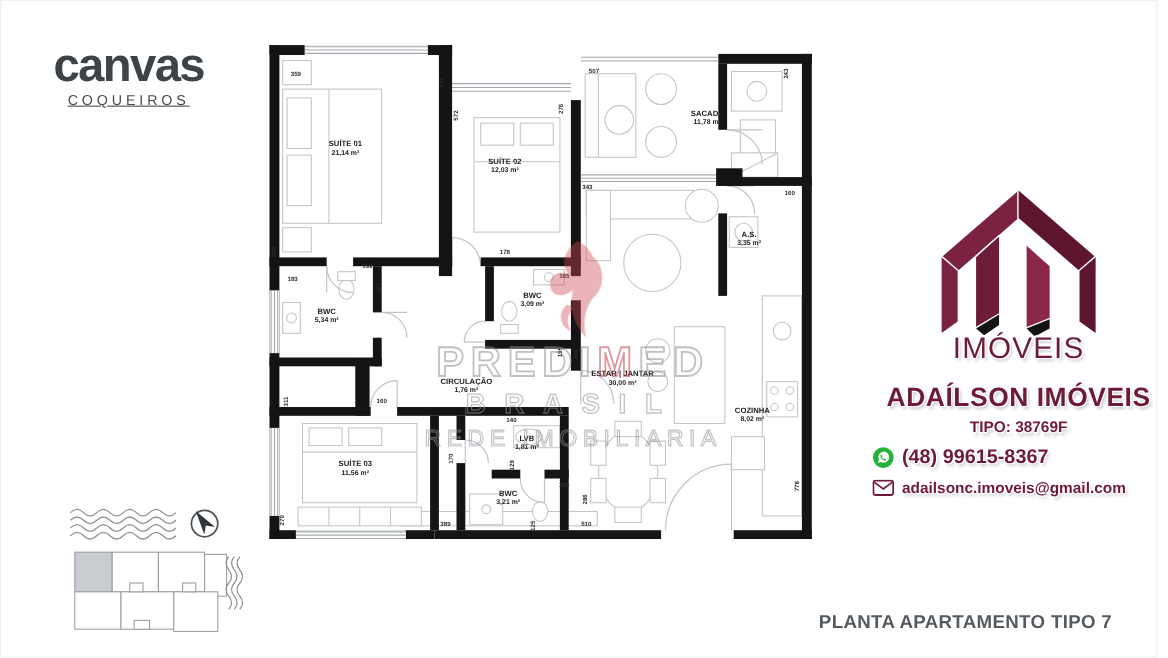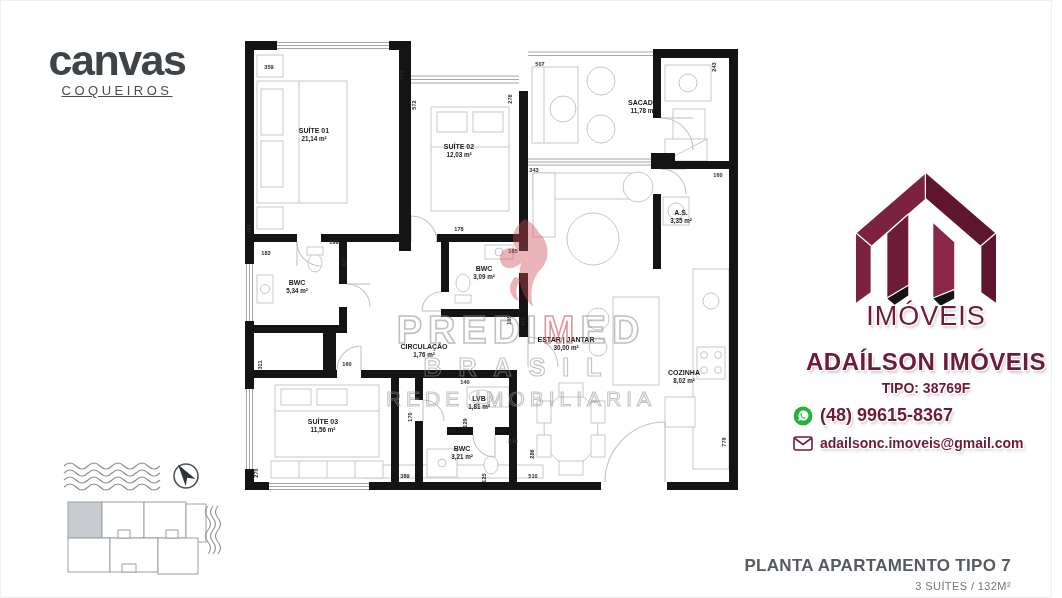--- a/index.html
+++ b/index.html
@@ -315,21 +315,20 @@
       <svg width="20" height="15" viewBox="0 0 20 15">
         <rect x="1" y="1" width="18" height="13" rx="2" fill="#ffffff" stroke="#6e1b37" stroke-width="1.6"></rect>
         <polyline points="2,2.5 10,8.5 18,2.5" fill="none" stroke="#6e1b37" stroke-width="1.6"></polyline>
       </svg>
       <span class="email sticker">adailsonc.imoveis@gmail.com</span>
     </div>
   </div>
 
   <div id="caption">
     <div class="t">PLANTA APARTAMENTO TIPO 7</div>
-    <div class="s">3 SUÍTES / 132M²</div>
   </div>
 
   <svg id="siteplan" width="168" height="132" viewBox="0 0 168 132">
     <g stroke="#8a9096" fill="none" stroke-width="1.1">
       <path d="M8,22 q6,-6 12,0 t12,0 t12,0 t12,0 t12,0 t12,0 t12,0 t12,0"></path>
       <path d="M8,29 q6,-6 12,0 t12,0 t12,0 t12,0 t12,0 t12,0 t12,0 t12,0"></path>
       <path d="M8,36 q6,-6 12,0 t12,0 t12,0 t12,0 t12,0 t12,0 t12,0 t12,0"></path>
       <path d="M8,43 q6,-6 12,0 t12,0 t12,0 t12,0 t12,0 t12,0 t12,0 t12,0"></path>
     </g>
     <g>

